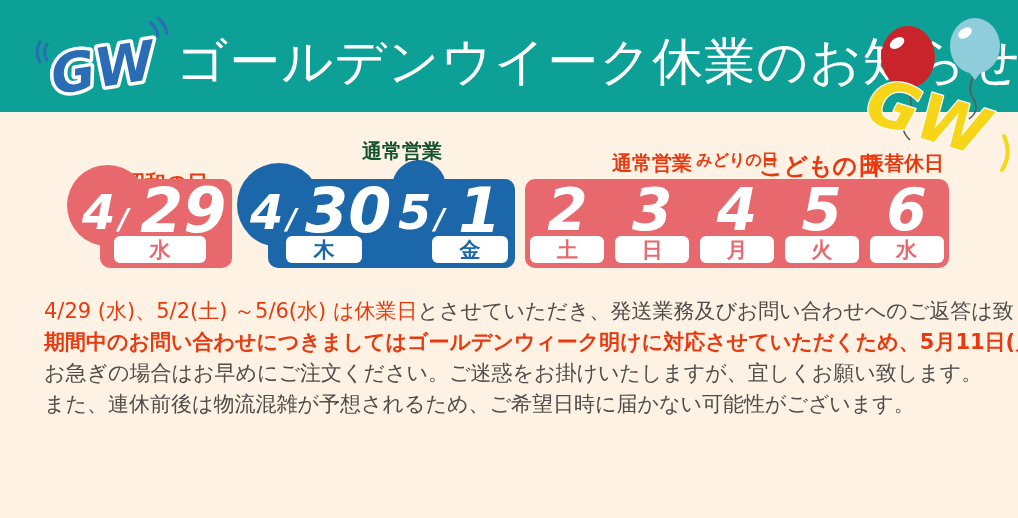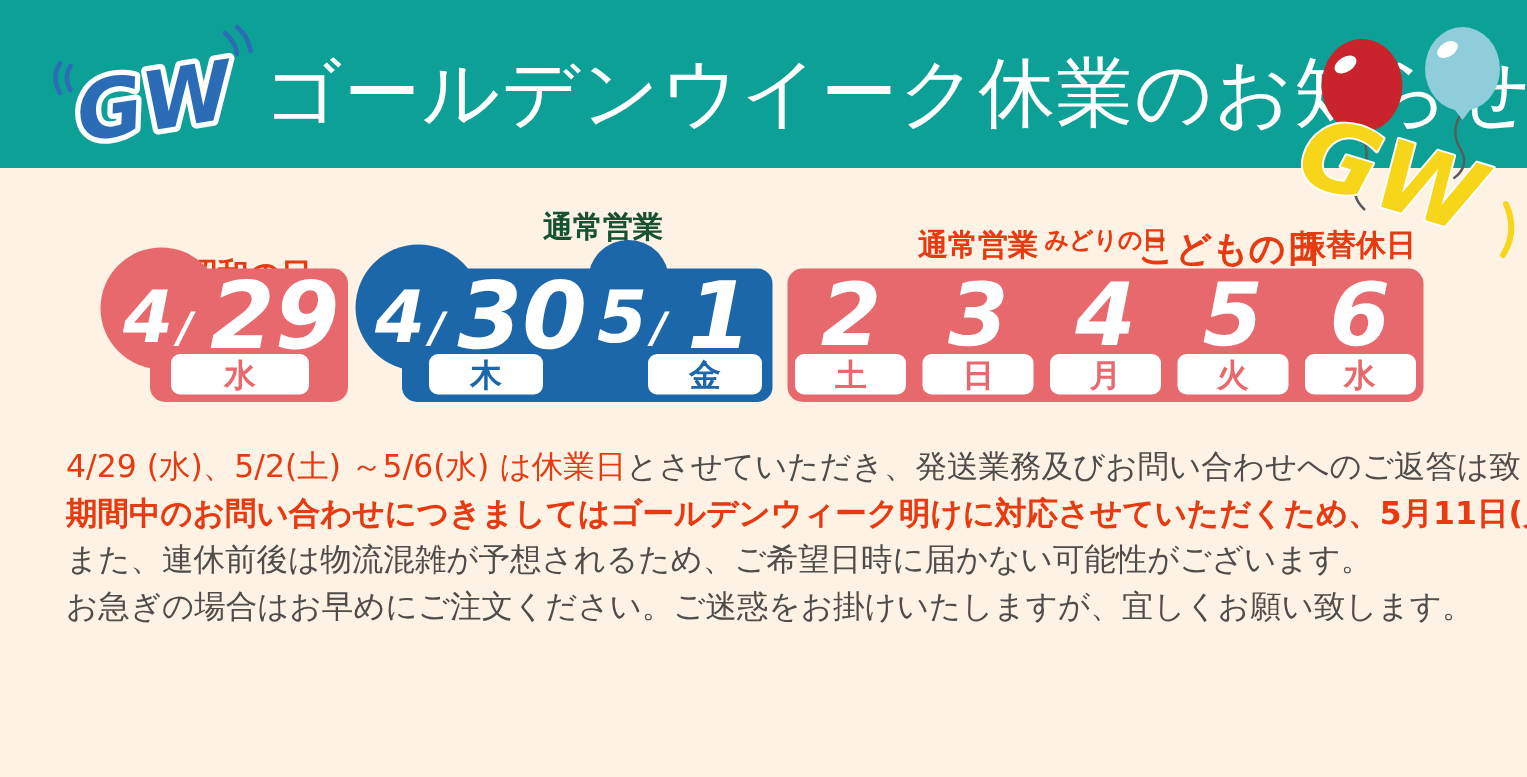--- a/index.html
+++ b/index.html
@@ -135,17 +135,17 @@
       <div class="gw-cell">
         <div class="num">6</div>
         <div class="wd">水</div>
       </div>
     </div>
   </div>
 
   <div class="notice">
     <div class="line"><span class="hl">4/29 (水)、5/2(土) ～5/6(水) は休業日</span><span>とさせていただき、発送業務及びお問い合わせへのご返答は致し</span></div>
     <div class="line"><span class="hlb">期間中のお問い合わせにつきましてはゴールデンウィーク明けに対応させていただくため、5月11日(月)以</span></div>
+    <div class="line">お急ぎの場合はお早めにご注文ください。ご迷惑をお掛けいたしますが、宜しくお願い致します。</div>
     <div class="line">また、連休前後は物流混雑が予想されるため、ご希望日時に届かない可能性がございます。</div>
-    <div class="line">お急ぎの場合はお早めにご注文ください。ご迷惑をお掛けいたしますが、宜しくお願い致します。</div>
   </div>
 
 </div>
 
 </body></html>

